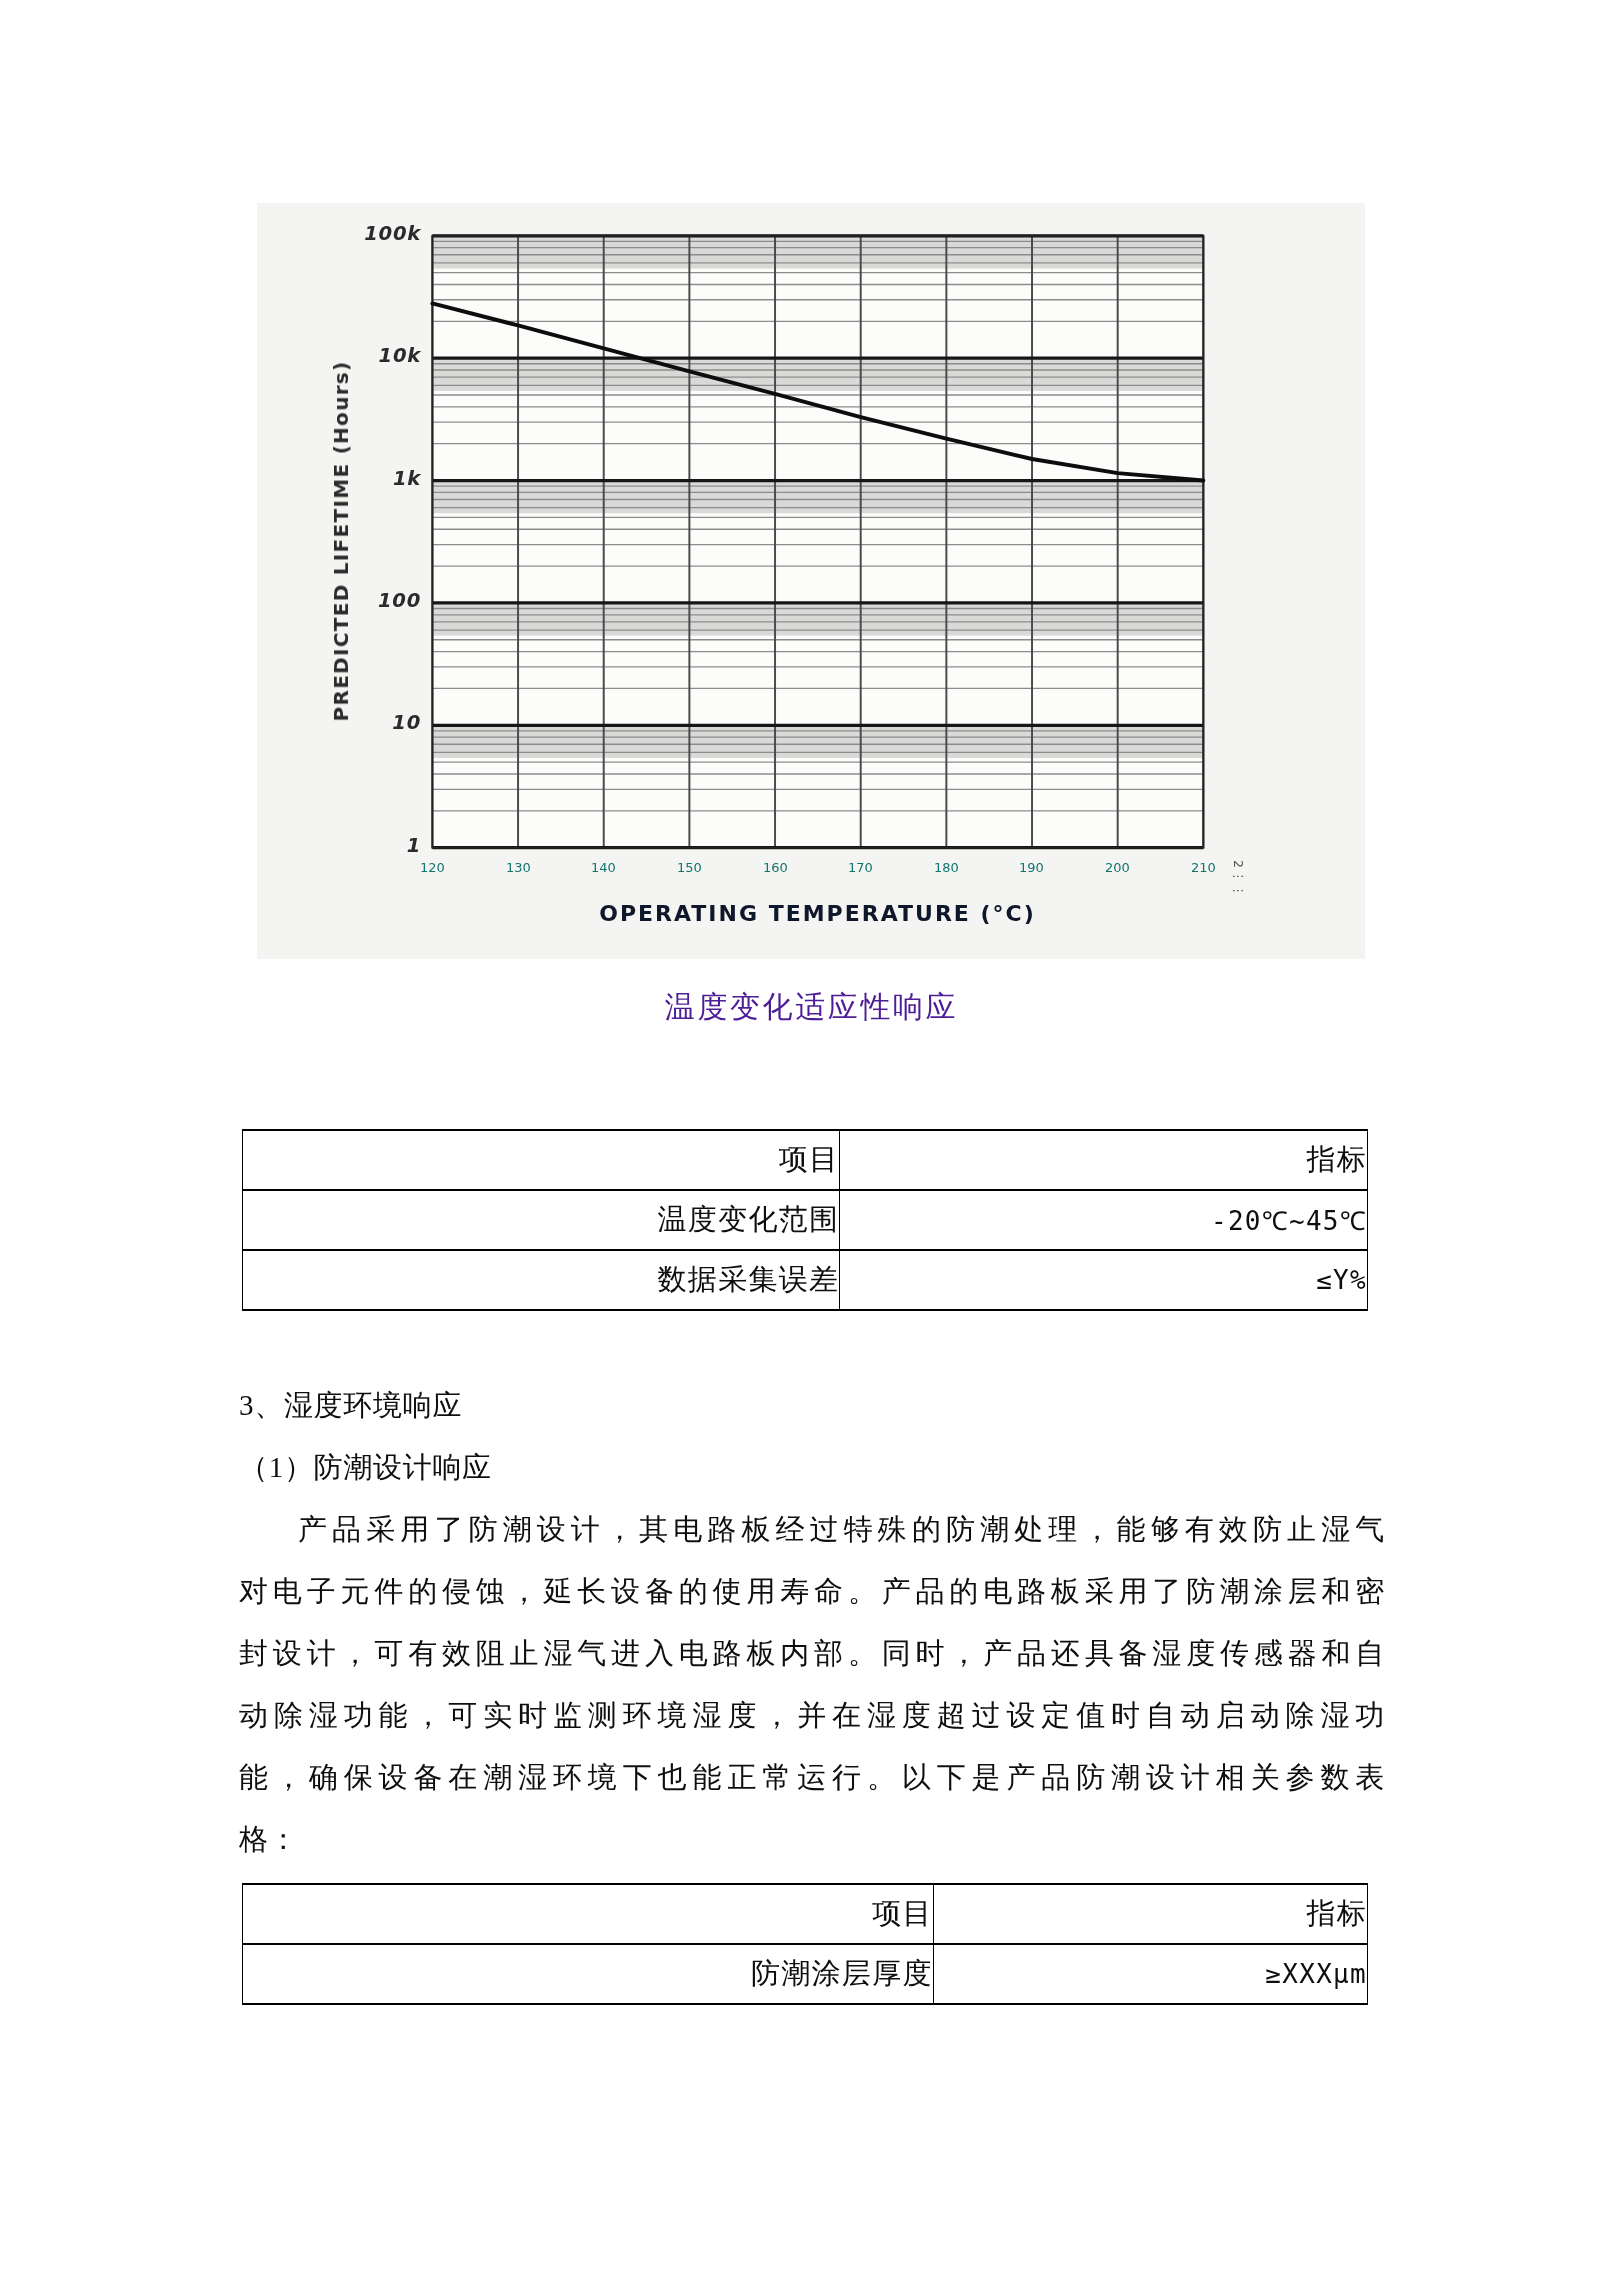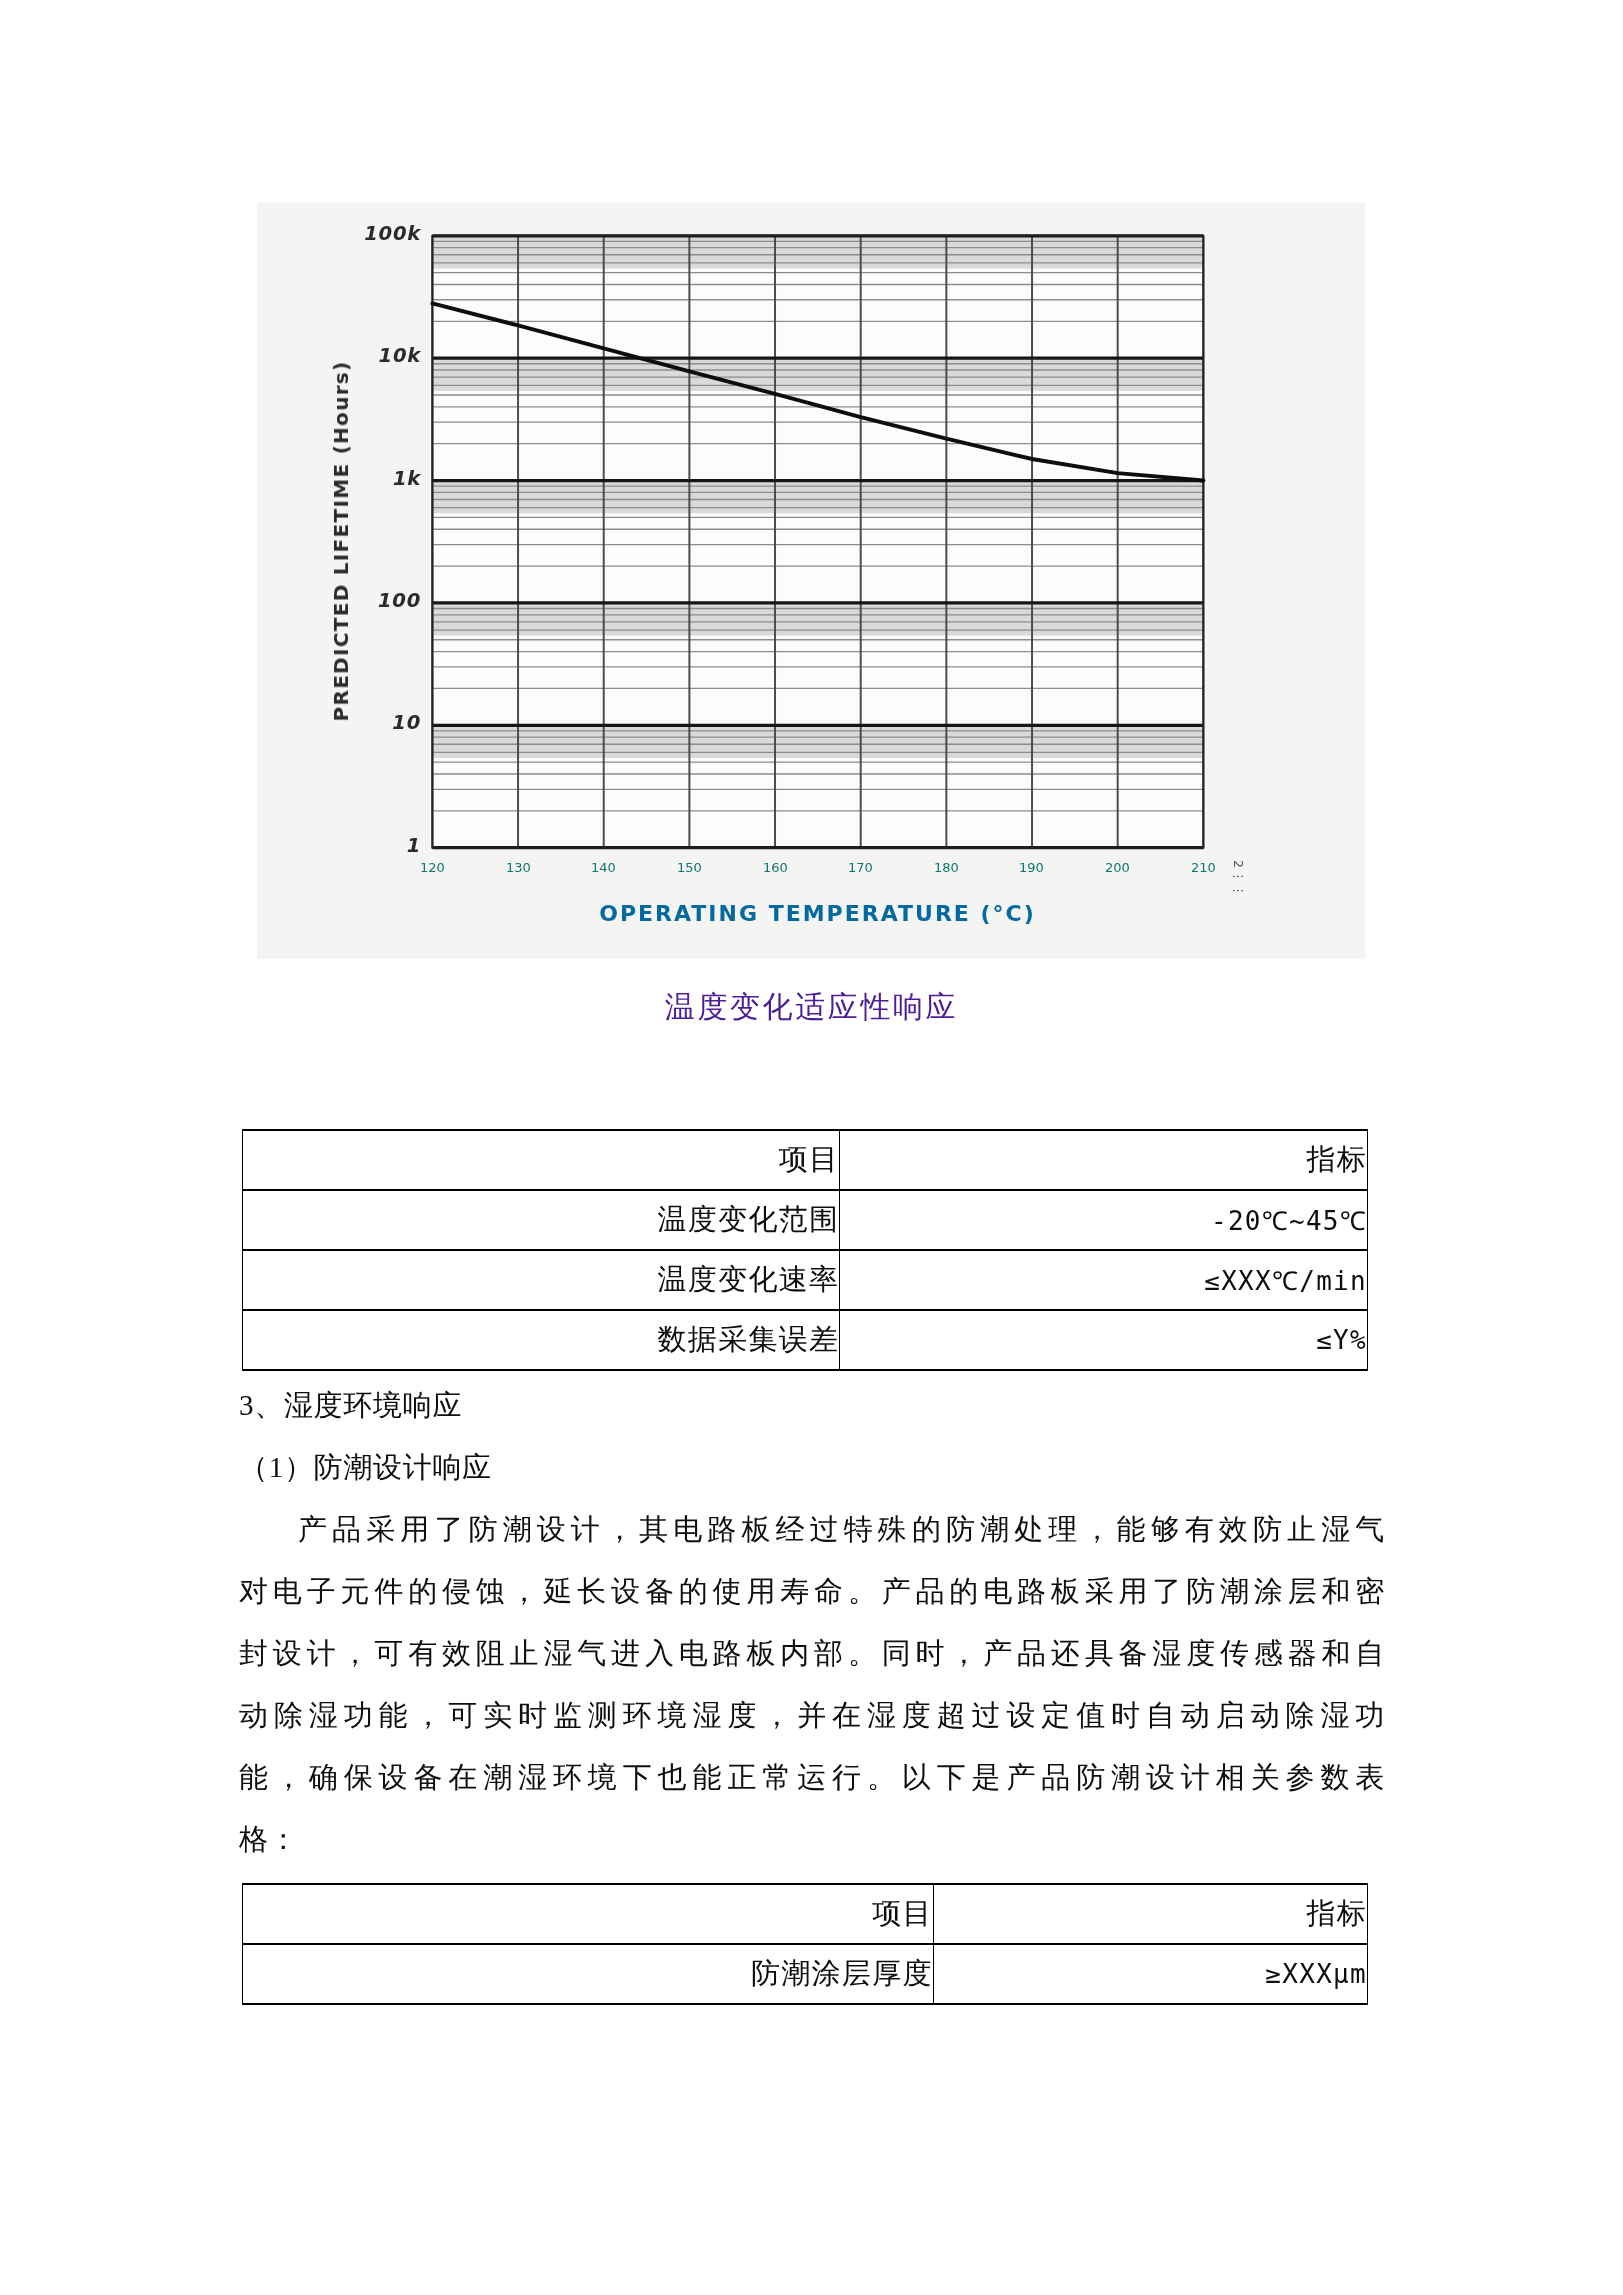--- a/index.html
+++ b/index.html
@@ -31,21 +31,21 @@
   .axis-title-y {
     position:absolute; left:84px; top:338px;
     transform:translate(-50%,-50%) rotate(-90deg);
     font-family:"DejaVu Sans","Liberation Sans",sans-serif;
     font-size:20px; font-weight:bold; letter-spacing:1.3px; color:#2b2b2b;
     white-space:nowrap; filter:blur(0.3px);
   }
   .axis-title-x {
     position:absolute; left:175px; width:771px; top:698px; text-align:center;
     font-family:"DejaVu Sans","Liberation Sans",sans-serif;
-    font-size:22px; font-weight:bold; letter-spacing:2px; color:#0369a1;
+    font-size:22px; font-weight:bold; letter-spacing:2px; color:#0f172a;
     filter:blur(0.3px);
   }
   .fine-print {
     position:absolute; left:974px; top:657px; height:98px;
     writing-mode:vertical-rl; text-orientation:mixed;
     font-family:"DejaVu Sans",sans-serif; font-size:12.4px; color:#555;
     letter-spacing:2px;
   }
 
   
@@ -185,24 +185,20 @@
       <tbody>
         <tr>
           <td>项目</td>
           <td>指标</td>
         </tr>
         <tr>
           <td>温度变化范围</td>
           <td class="mono">-20℃~45℃</td>
         </tr>
         <tr>
-          <td>温度变化速率</td>
-          <td class="mono">≤XXX℃/min</td>
-        </tr>
-        <tr>
           <td>数据采集误差</td>
           <td class="mono">≤Y%</td>
         </tr>
       </tbody>
     </table>
 
   <div class="text-block" id="textblock">
     <div class="text-line">3、湿度环境响应</div>
     <div class="text-line">（1）防潮设计响应</div>
   <div class="jline indent">产品采用了防潮设计，其电路板经过特殊的防潮处理，能够有效防止湿气</div>

